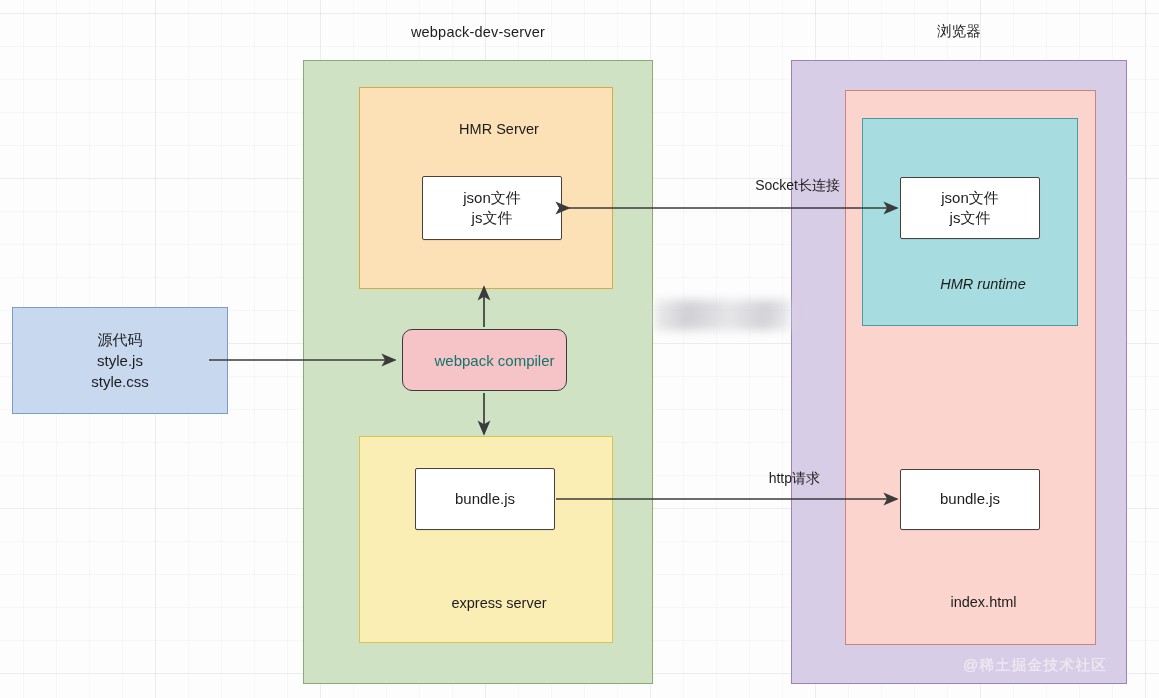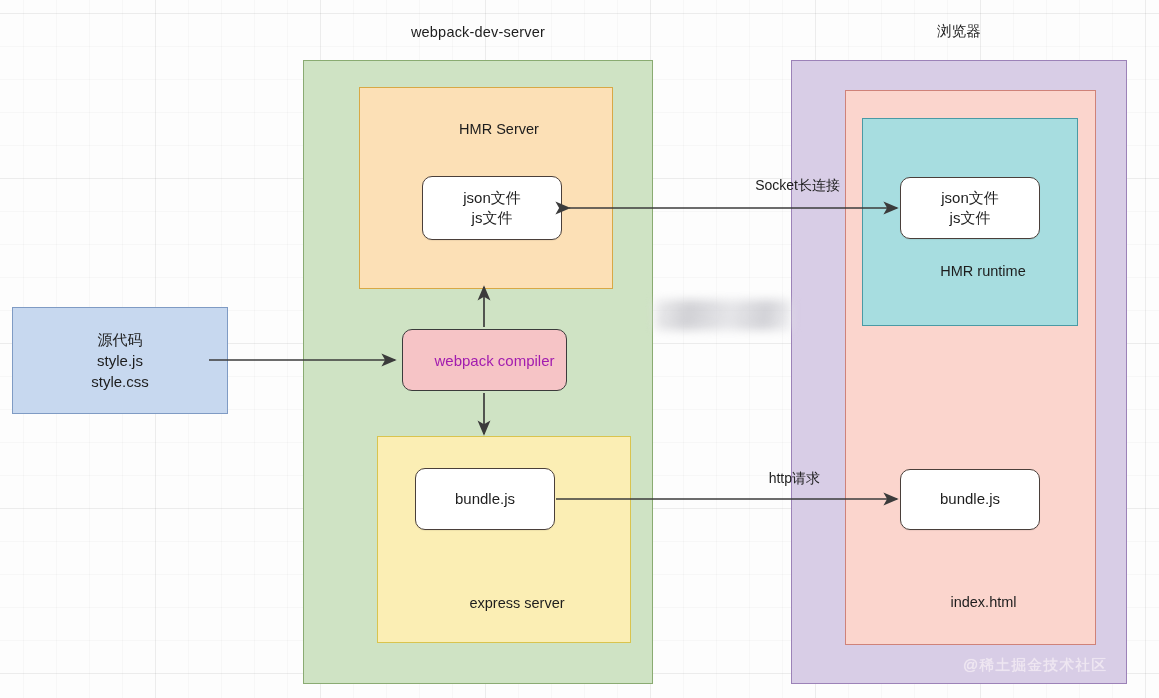--- a/index.html
+++ b/index.html
@@ -28,30 +28,30 @@
   }
   .container-box{border-width:1.6px;border-style:solid;}
   .green{background:#cfe3c4;border-color:#8aab72;}
   .orange{background:#fce0b6;border-color:#d8a845;}
   .yellow{background:#fbeeb4;border-color:#d9c44e;}
   .purple{background:#d8cde6;border-color:#9c82b8;}
   .pinkbox{background:#fbd5cd;border-color:#cf8279;}
   .cyan{background:#a7dde0;border-color:#4a9aa5;}
   .bluebox{background:#c7d8ef;border-color:#7f9bc4;}
   .node{
-    background:#ffffff;border:1.6px solid #4a3f3a;border-radius:10px;
+    background:#ffffff;border:1.6px solid #4a3f3a;border-radius:2px;
     display:flex;align-items:center;justify-content:center;
     flex-direction:column;
     font-size:15px;color:#1d1d1d;line-height:1.35;
     box-shadow:0 1px 1px rgba(0,0,0,.06);
   }
   .compiler{
     background:#f6c4c6;border:1.6px solid #3b3b3b;border-radius:10px;
     display:flex;align-items:center;justify-content:center;
-    font-size:15px;color:#a21caf;padding-left:20px;
+    font-size:15px;color:#0f766e;padding-left:20px;
   }
   .plain-node{
     display:flex;align-items:center;justify-content:center;
     flex-direction:column;
     font-size:15px;color:#1d1d1d;line-height:1.4;
   }
   .inner-label{
     font-size:14.5px;color:#1d1d1d;text-align:center;white-space:nowrap;padding-left:24px;
   }
   .edge-label{
@@ -86,39 +86,39 @@
   <div class="abs container-box orange" style="left:359px;top:87px;width:254px;height:202px;">
     <div class="abs inner-label" style="left:0;top:33px;width:254px;">HMR Server</div>
   </div>
   <div class="abs node" style="left:422px;top:176px;width:140px;height:64px;">
     <span class="line2">json文件</span>
     <span class="line2">js文件</span>
   </div>
 
   <div class="abs compiler" style="left:402px;top:329px;width:165px;height:62px;">webpack compiler</div>
 
-  <div class="abs container-box yellow" style="left:359px;top:436px;width:254px;height:207px;margin-left:18px;">
+  <div class="abs container-box yellow" style="left:359px;top:436px;width:254px;height:207px;">
     <div class="abs inner-label" style="left:0;top:158px;width:254px;">express server</div>
   </div>
   <div class="abs node" style="left:415px;top:468px;width:140px;height:62px;">bundle.js</div>
 
   <div class="abs container-box bluebox plain-node" style="left:12px;top:307px;width:216px;height:107px;">
     <span class="line2">源代码</span>
     <span class="line2">style.js</span>
     <span class="line2">style.css</span>
   </div>
 
   <div class="abs container-box purple" style="left:791px;top:60px;width:336px;height:624px;"></div>
 
   <div class="abs container-box pinkbox" style="left:845px;top:90px;width:251px;height:555px;">
     <div class="abs inner-label" style="left:0;top:503px;width:251px;">index.html</div>
   </div>
 
   <div class="abs container-box cyan" style="left:862px;top:118px;width:216px;height:208px;">
-    <div class="abs inner-label" style="left:0;top:144px;width:216px;">HMR runtime</div>
+    <div class="abs inner-label" style="left:0;top:157px;width:216px;font-style:italic;">HMR runtime</div>
   </div>
   <div class="abs node" style="left:900px;top:177px;width:140px;height:62px;">
     <span class="line2">json文件</span>
     <span class="line2">js文件</span>
   </div>
 
   <div class="abs node" style="left:900px;top:469px;width:140px;height:61px;">bundle.js</div>
 
   <div class="blur-redaction" style="left:654px;top:300px;width:138px;height:30px;"></div>
 

